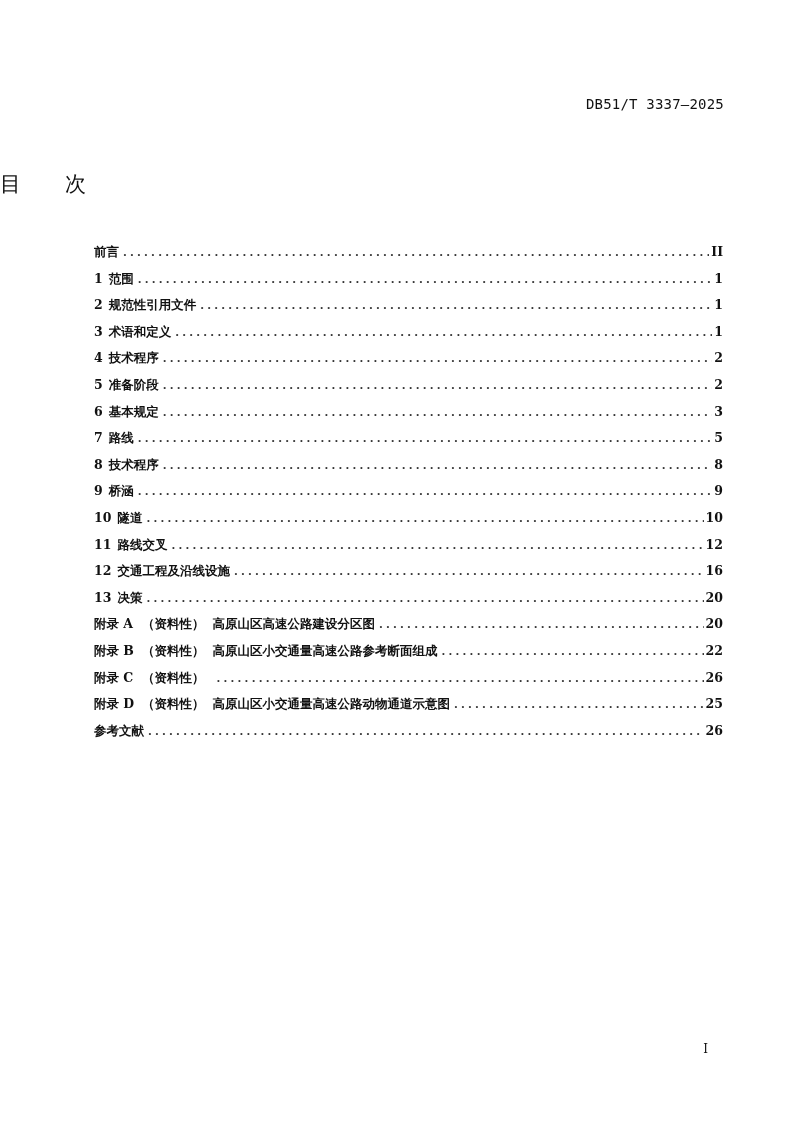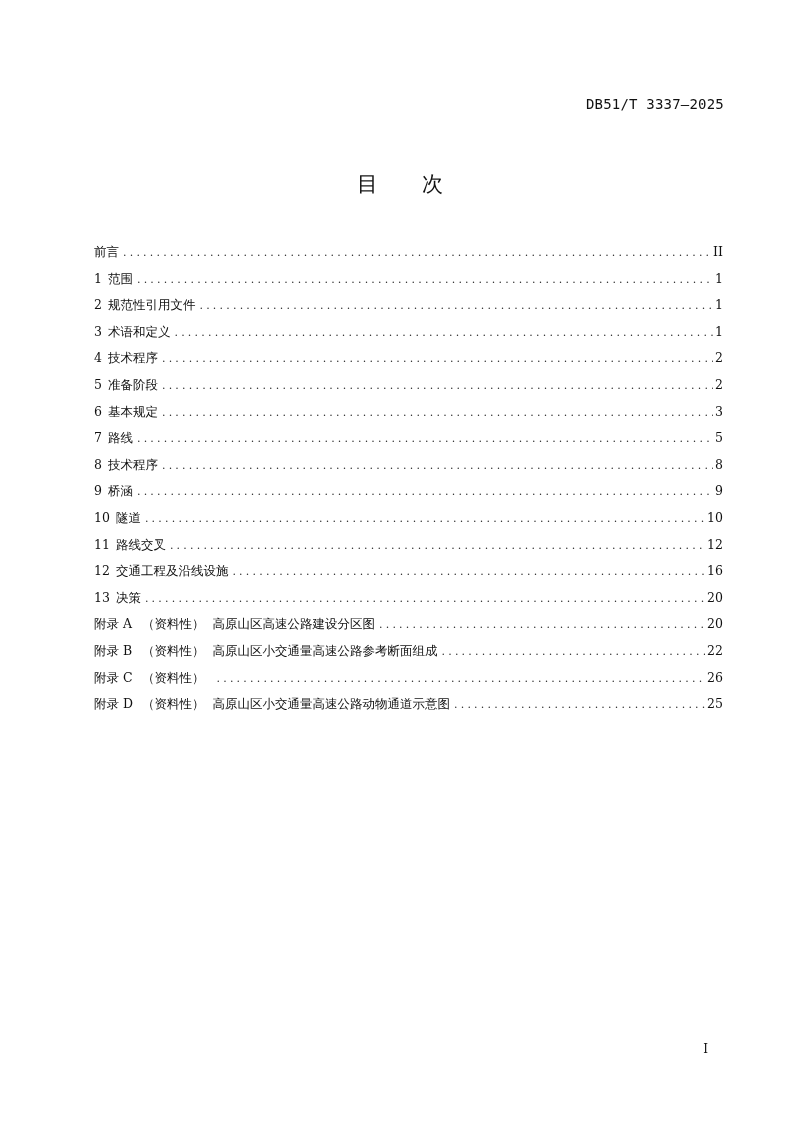--- a/index.html
+++ b/index.html
@@ -22,38 +22,39 @@
       font-family: "DejaVu Sans Mono", "Liberation Mono", monospace;
       font-size: 14px;
       color: #111;
       letter-spacing: 0.2px;
     }
     .toc-title {
       position: absolute;
       top: 170px;
       left: 0;
       width: 800px;
-      text-align: center;
+      text-align: left;
       font-family: "DejaVu Sans", "Liberation Sans", sans-serif;
       font-size: 21px;
       color: #111;
       letter-spacing: 0;
     }
     .toc-title span.gap {
       display: inline-block;
       width: 44px;
     }
     .toc-list {
       position: absolute;
       top: 243px;
       left: 94px;
       width: 629px;
       margin: 0;
       padding: 0;
       list-style: none;
+      font-weight: bold;
     }
     .toc-row {
       display: flex;
       align-items: baseline;
       height: 26.6px;
       font-size: 12.5px;
       line-height: 18px;
       white-space: nowrap;
       cursor: pointer;
     }
@@ -210,15 +211,20 @@
     <span class="toc-page">26</span>
   </li>
   <li class="toc-row">
     <span class="toc-appendix-id">附录 D</span>
     <span class="toc-appendix-type">（资料性）</span>
     <span class="toc-label">高原山区小交通量高速公路动物通道示意图</span>
     <span class="toc-leader"></span>
     <span class="toc-page">25</span>
   </li>
 
+  <li class="toc-row">
+    <span class="toc-label">参考文献</span>
+    <span class="toc-leader"></span>
+    <span class="toc-page">26</span>
+  </li>
 </ul>
 
 <div class="page-number">I</div>
 
 </body></html>

